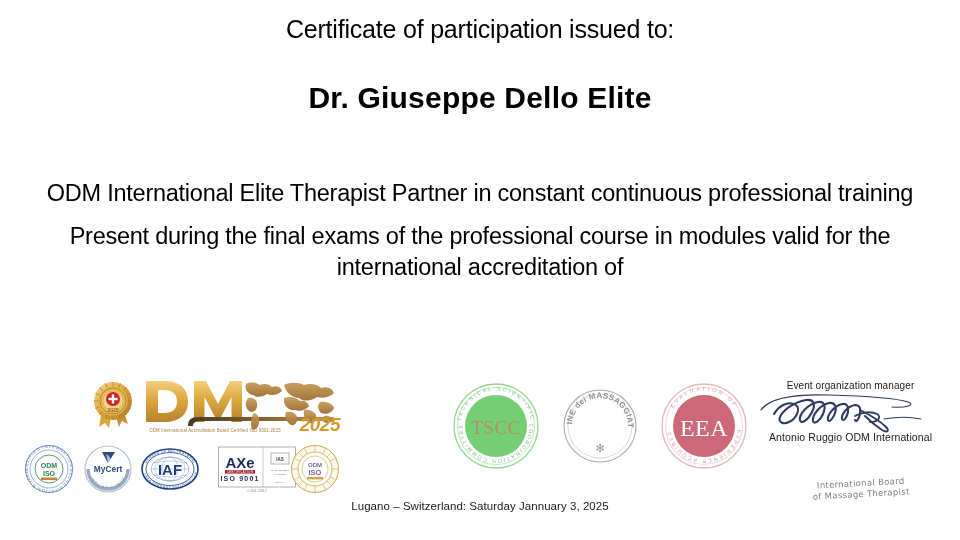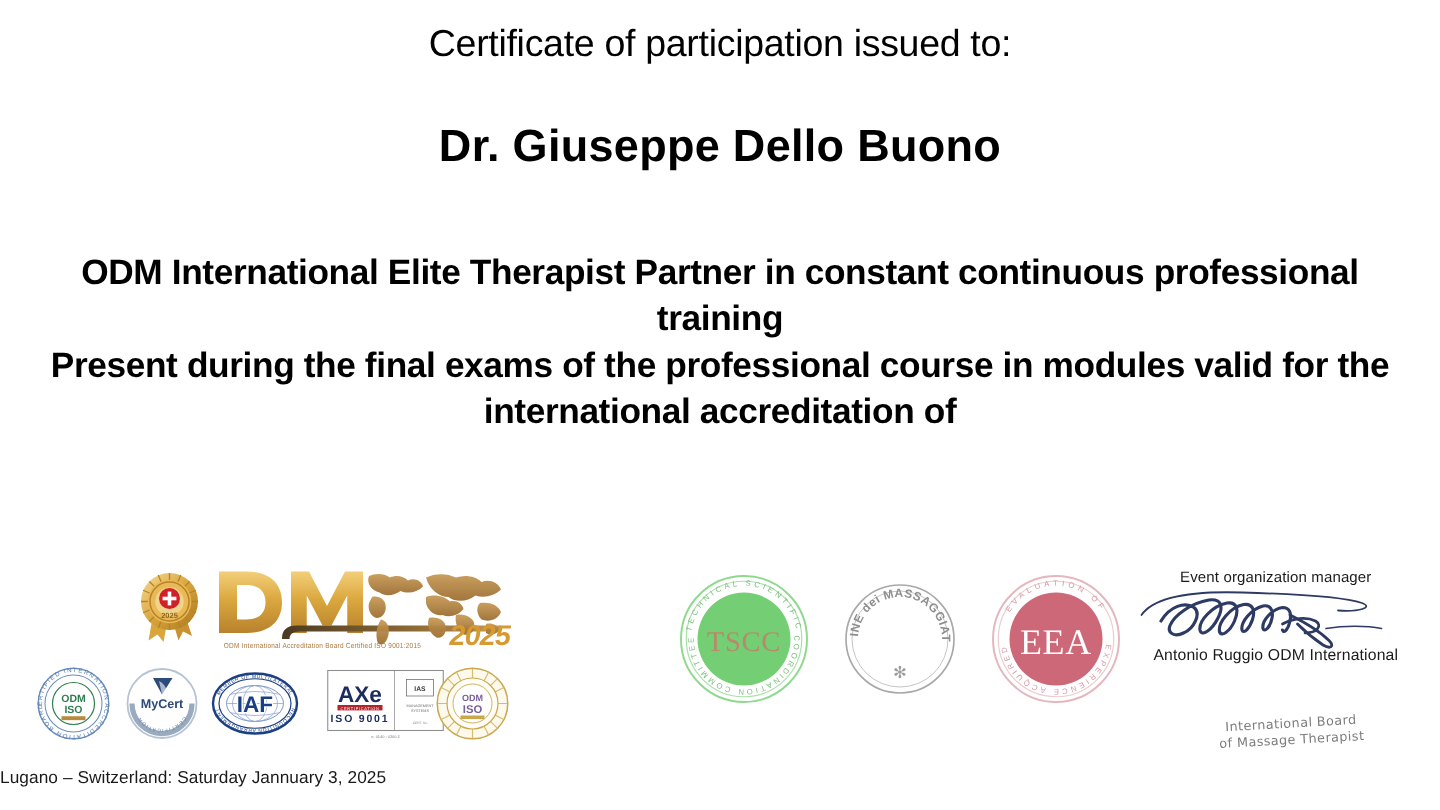--- a/index.html
+++ b/index.html
@@ -53,22 +53,21 @@
     position: absolute;
     top: 166px;
     left: 14px;
     width: 932px;
     text-align: center;
     font-size: 23.5px;
     line-height: 31px;
     letter-spacing: -0.25px;
   }
   .body-block p {
-    margin: 0;
-    font-weight: bold;
+    margin: 12px;
   }
 
   
   .bottom-area {
     position: absolute;
     left: 0;
     top: 370px;
     width: 960px;
     height: 170px;
   }
@@ -190,35 +189,36 @@
     transform: rotate(-3.2deg);
     opacity: 0.72;
     font-family: "DejaVu Sans", sans-serif;
     letter-spacing: 0.3px;
   }
 
   
   .footer-line {
     position: absolute;
     left: 0;
-    top: 513px;
+    top: 500px;
     width: 960px;
+    text-align: center;
     font-size: 11.5px;
     color: #1a1a1a;
     letter-spacing: 0.05px;
   }
 </style>
 </head>
 <body>
 
 <div class="certificate">
 
   <div class="issued-line">Certificate of participation issued to:</div>
 
-  <div class="recipient-name">Dr. Giuseppe Dello Buono</div>
+  <div class="recipient-name">Dr. Giuseppe Dello Elite</div>
 
   <div class="body-block">
     <p>ODM International Elite Therapist Partner in constant continuous professional training</p>
     <p>Present during the final exams of the professional course in modules valid for the international accreditation of</p>
   </div>
 
   <div class="bottom-area">
 
     <div class="odm-lockup">
       <svg class="odm-wordmark" viewBox="0 0 250 56">

